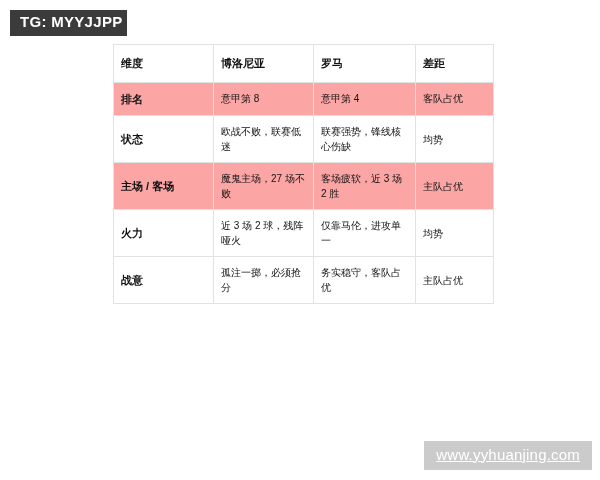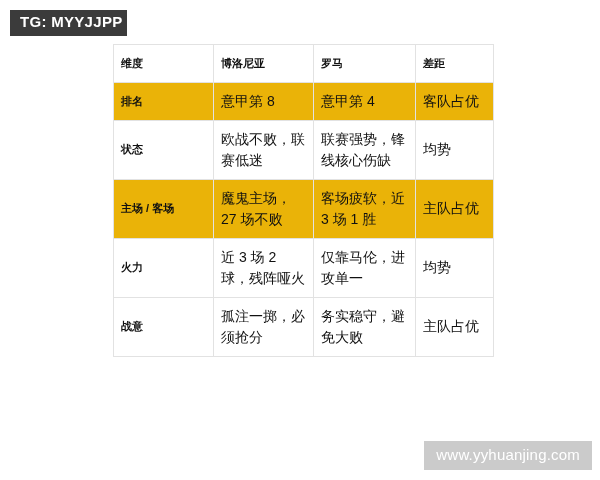--- a/index.html
+++ b/index.html
@@ -34,55 +34,56 @@
     padding-left: 35px;
   }
   table.compare {
     border-collapse: collapse;
     width: 380px;
     table-layout: fixed;
   }
   table.compare td, table.compare th {
     border: 1px solid #e2e2e2;
     vertical-align: middle;
-    font-size: 14px;
+    font-size: 10px;
     color: #111111;
     padding: 8px 7px;
     line-height: 1.5;
     text-align: left;
   }
   table.compare thead th {
     font-weight: bold;
     font-size: 11px;
     background: #ffffff;
     padding-top: 10px;
     padding-bottom: 10px;
   }
   table.compare tbody tr.alt td {
-    background: #eab308;
+    background: #fca5a5;
   }
   table.compare tbody td.dim {
     font-weight: bold;
     font-size: 11px;
   }
   col.c-dim { width: 100px; }
   col.c-a   { width: 100px; }
   col.c-b   { width: 102px; }
   col.c-gap { width: 78px; }
 
   .watermark {
     position: absolute;
     right: 8px;
     bottom: 10px;
     background: rgba(160,160,160,0.55);
     color: #ffffff;
     font-size: 15px;
     padding: 6px 12px 7px 12px;
     letter-spacing: 0.2px;
     line-height: 1.1;
+    text-decoration: underline;
   }
 </style>
 </head>
 <body>
 
 <div class="tg-badge">TG: MYYJJPP</div>
 
 <div class="table-wrap">
   <table class="compare">
     <colgroup>
@@ -108,32 +109,32 @@
       </tr>
       <tr>
         <td class="dim">状态</td>
         <td>欧战不败，联赛低迷</td>
         <td>联赛强势，锋线核心伤缺</td>
         <td>均势</td>
       </tr>
       <tr class="alt">
         <td class="dim">主场 / 客场</td>
         <td>魔鬼主场，27 场不败</td>
-        <td>客场疲软，近 3 场 1 胜</td>
+        <td>客场疲软，近 3 场 2 胜</td>
         <td>主队占优</td>
       </tr>
       <tr>
         <td class="dim">火力</td>
         <td>近 3 场 2 球，残阵哑火</td>
         <td>仅靠马伦，进攻单一</td>
         <td>均势</td>
       </tr>
       <tr>
         <td class="dim">战意</td>
         <td>孤注一掷，必须抢分</td>
-        <td>务实稳守，避免大败</td>
+        <td>务实稳守，客队占优</td>
         <td>主队占优</td>
       </tr>
     </tbody>
   </table>
 </div>
 
 <div class="watermark">www.yyhuanjing.com</div>
 
 </body></html>

